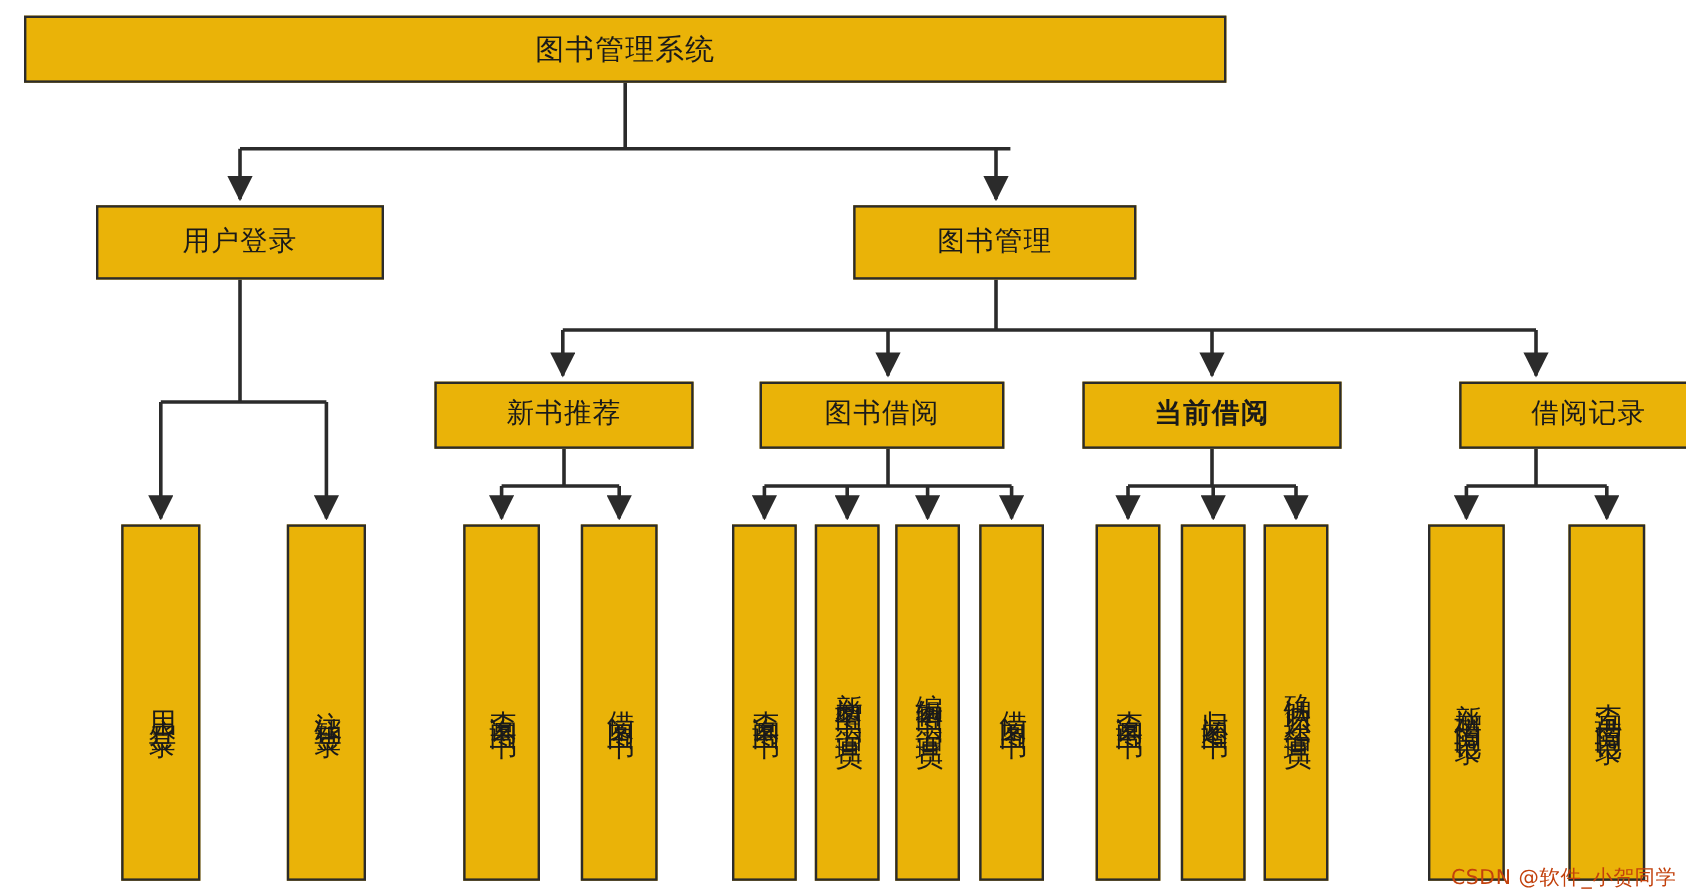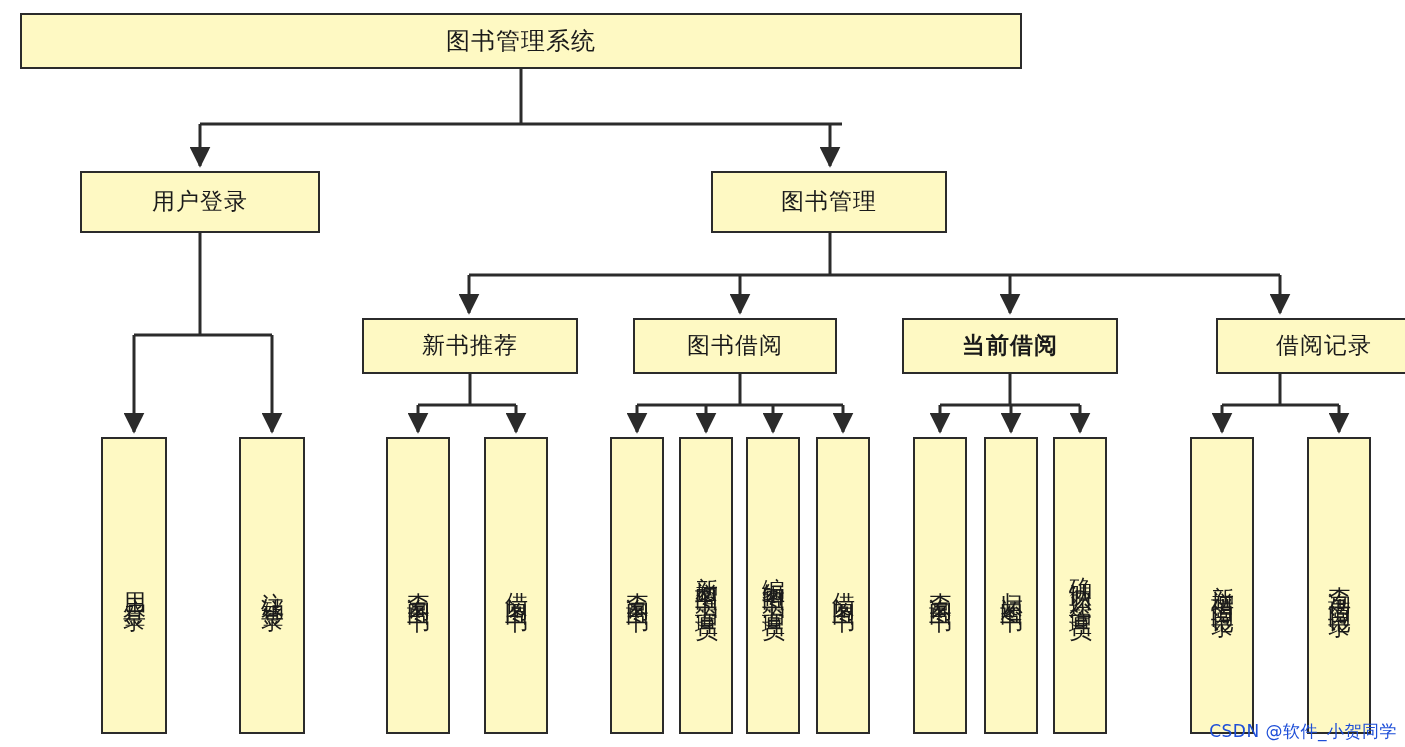--- a/index.html
+++ b/index.html
@@ -18,21 +18,21 @@
   svg#wires{
     position:absolute;
     left:0; top:0;
     width:1405px;
     height:747px;
     pointer-events:none;
   }
   .node{
     position:absolute;
     box-sizing:border-box;
-    background:#fef9c3;
+    background:#eab308;
     border:2.5px solid #2b2b2b;
     display:flex;
     align-items:center;
     justify-content:center;
     text-align:center;
   }
   .node.h{
     font-size:23px;
     line-height:1.1;
     letter-spacing:1px;
@@ -49,21 +49,21 @@
     line-height:1.12;
     letter-spacing:6px;
     display:block;
     max-height:96%;
   }
   .watermark{
     position:absolute;
     right:8px;
     bottom:4px;
     font-size:17px;
-    color:#1d4ed8;
+    color:#c2410c;
     letter-spacing:0.5px;
     white-space:nowrap;
     font-family:"DejaVu Sans","Liberation Sans",sans-serif;
   }
 </style>
 </head>
 <body>
 
 <div id="canvas">
 

